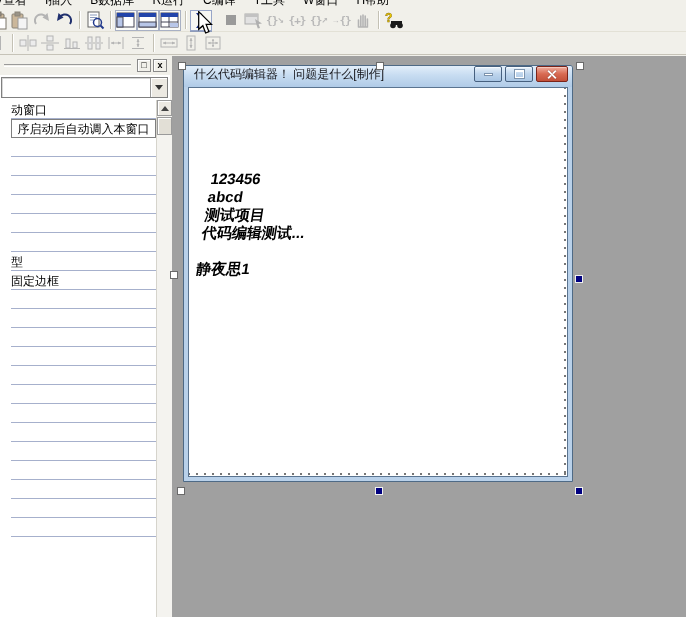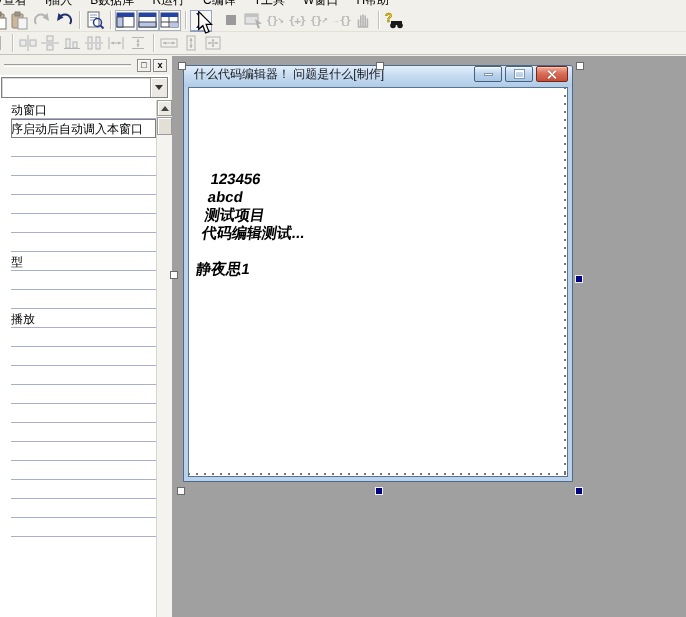--- a/index.html
+++ b/index.html
@@ -35,21 +35,21 @@
     display:inline-flex;align-items:center;justify-content:center;padding:0;}
   .combo{height:21px;margin:2px 2px 0 1px;border:1px solid #808080;background:#fff;display:flex;
     box-shadow:inset 1px 1px 0 #d8d8d8;}
   .combo-text{flex:1;font-size:12px;line-height:19px;padding-left:3px;overflow:hidden;}
   .combo-btn{width:17px;background:#ece9e2;border-left:1px solid #9a9a9a;box-shadow:inset 1px 1px 0 #fff;
     display:flex;align-items:center;justify-content:center;}
   .combo-arrow{width:0;height:0;border-left:4px solid transparent;border-right:4px solid transparent;border-top:5px solid #333;}
   .grid-wrap{position:absolute;top:44px;bottom:0;left:0;right:0;display:flex;margin-left:11px;}
   .prop-grid{width:145px;flex:0 0 auto;overflow:hidden;}
   .prop-row{height:19px;border-bottom:1px solid #a6b0cc;position:relative;white-space:nowrap;overflow:hidden;}
-  .prop-row.sel{outline:1px solid #7f7f7f;outline-offset:-1px;}
+  .prop-row.sel{outline:1px solid #7f7f7f;outline-offset:-1px;text-align:center;}
   .prop-text{font-size:12px;line-height:18px;color:#000;}
   .dots-btn{position:absolute;right:1px;top:2px;width:15px;height:14px;background:#ece9e2;
     border:1px solid #808080;box-shadow:inset 1px 1px 0 #fff;font-size:10px;line-height:8px;font-weight:bold;
     padding:0;color:#000;}
   .vscroll{width:16px;flex:0 0 auto;background:#f4f3ef;border-left:1px solid #d6d4cc;position:relative;}
   .sb-btn{position:absolute;left:0;top:0;width:15px;height:16px;background:#ece9e2;border:1px solid #9a9a9a;
     box-shadow:inset 1px 1px 0 #fff;display:flex;align-items:center;justify-content:center;}
   .sb-arrow{width:0;height:0;border-left:4px solid transparent;border-right:4px solid transparent;border-bottom:5px solid #444;}
   .sb-thumb{position:absolute;left:0;top:17px;width:15px;height:18px;background:#e2dfd6;border:1px solid #9a9a9a;
     box-shadow:inset 1px 1px 0 #fff;}
@@ -314,23 +314,23 @@
         <div class="prop-grid" data-name="property-grid">
             <div class="prop-row" data-name="property-row-0"><span class="prop-text" data-name="property-row-text">动窗口</span></div>
             <div class="prop-row sel" data-name="property-row-1"><span class="prop-text" data-name="property-row-text">序启动后自动调入本窗口</span></div>
             <div class="prop-row" data-name="property-row-2"><span class="prop-text" data-name="property-row-text"></span></div>
             <div class="prop-row" data-name="property-row-3"><span class="prop-text" data-name="property-row-text"></span></div>
             <div class="prop-row" data-name="property-row-4"><span class="prop-text" data-name="property-row-text"></span></div>
             <div class="prop-row" data-name="property-row-5"><span class="prop-text" data-name="property-row-text"></span></div>
             <div class="prop-row" data-name="property-row-6"><span class="prop-text" data-name="property-row-text"></span></div>
             <div class="prop-row" data-name="property-row-7"><span class="prop-text" data-name="property-row-text"></span></div>
             <div class="prop-row" data-name="property-row-8"><span class="prop-text" data-name="property-row-text">型</span></div>
+            <div class="prop-row" data-name="property-row-10"><span class="prop-text" data-name="property-row-text">固定边框</span></div>
             <div class="prop-row" data-name="property-row-12"><span class="prop-text" data-name="property-row-text"></span></div>
             <div class="prop-row" data-name="property-row-14"><span class="prop-text" data-name="property-row-text"></span></div>
-            <div class="prop-row" data-name="property-row-15"><span class="prop-text" data-name="property-row-text">播放</span></div>
             <div class="prop-row" data-name="property-row-16"><span class="prop-text" data-name="property-row-text"></span></div>
             <div class="prop-row" data-name="property-row-17"><span class="prop-text" data-name="property-row-text"></span></div>
             <div class="prop-row" data-name="property-row-18"><span class="prop-text" data-name="property-row-text"></span></div>
             <div class="prop-row" data-name="property-row-19"><span class="prop-text" data-name="property-row-text"></span></div>
             <div class="prop-row" data-name="property-row-20"><span class="prop-text" data-name="property-row-text"></span></div>
             <div class="prop-row" data-name="property-row-21"><span class="prop-text" data-name="property-row-text"></span></div>
             <div class="prop-row" data-name="property-row-22"><span class="prop-text" data-name="property-row-text"></span></div>
             <div class="prop-row" data-name="property-row-23"><span class="prop-text" data-name="property-row-text"></span></div>
             <div class="prop-row" data-name="property-row-24"><span class="prop-text" data-name="property-row-text"></span></div>
             <div class="prop-row" data-name="property-row-25"><span class="prop-text" data-name="property-row-text"></span></div>

